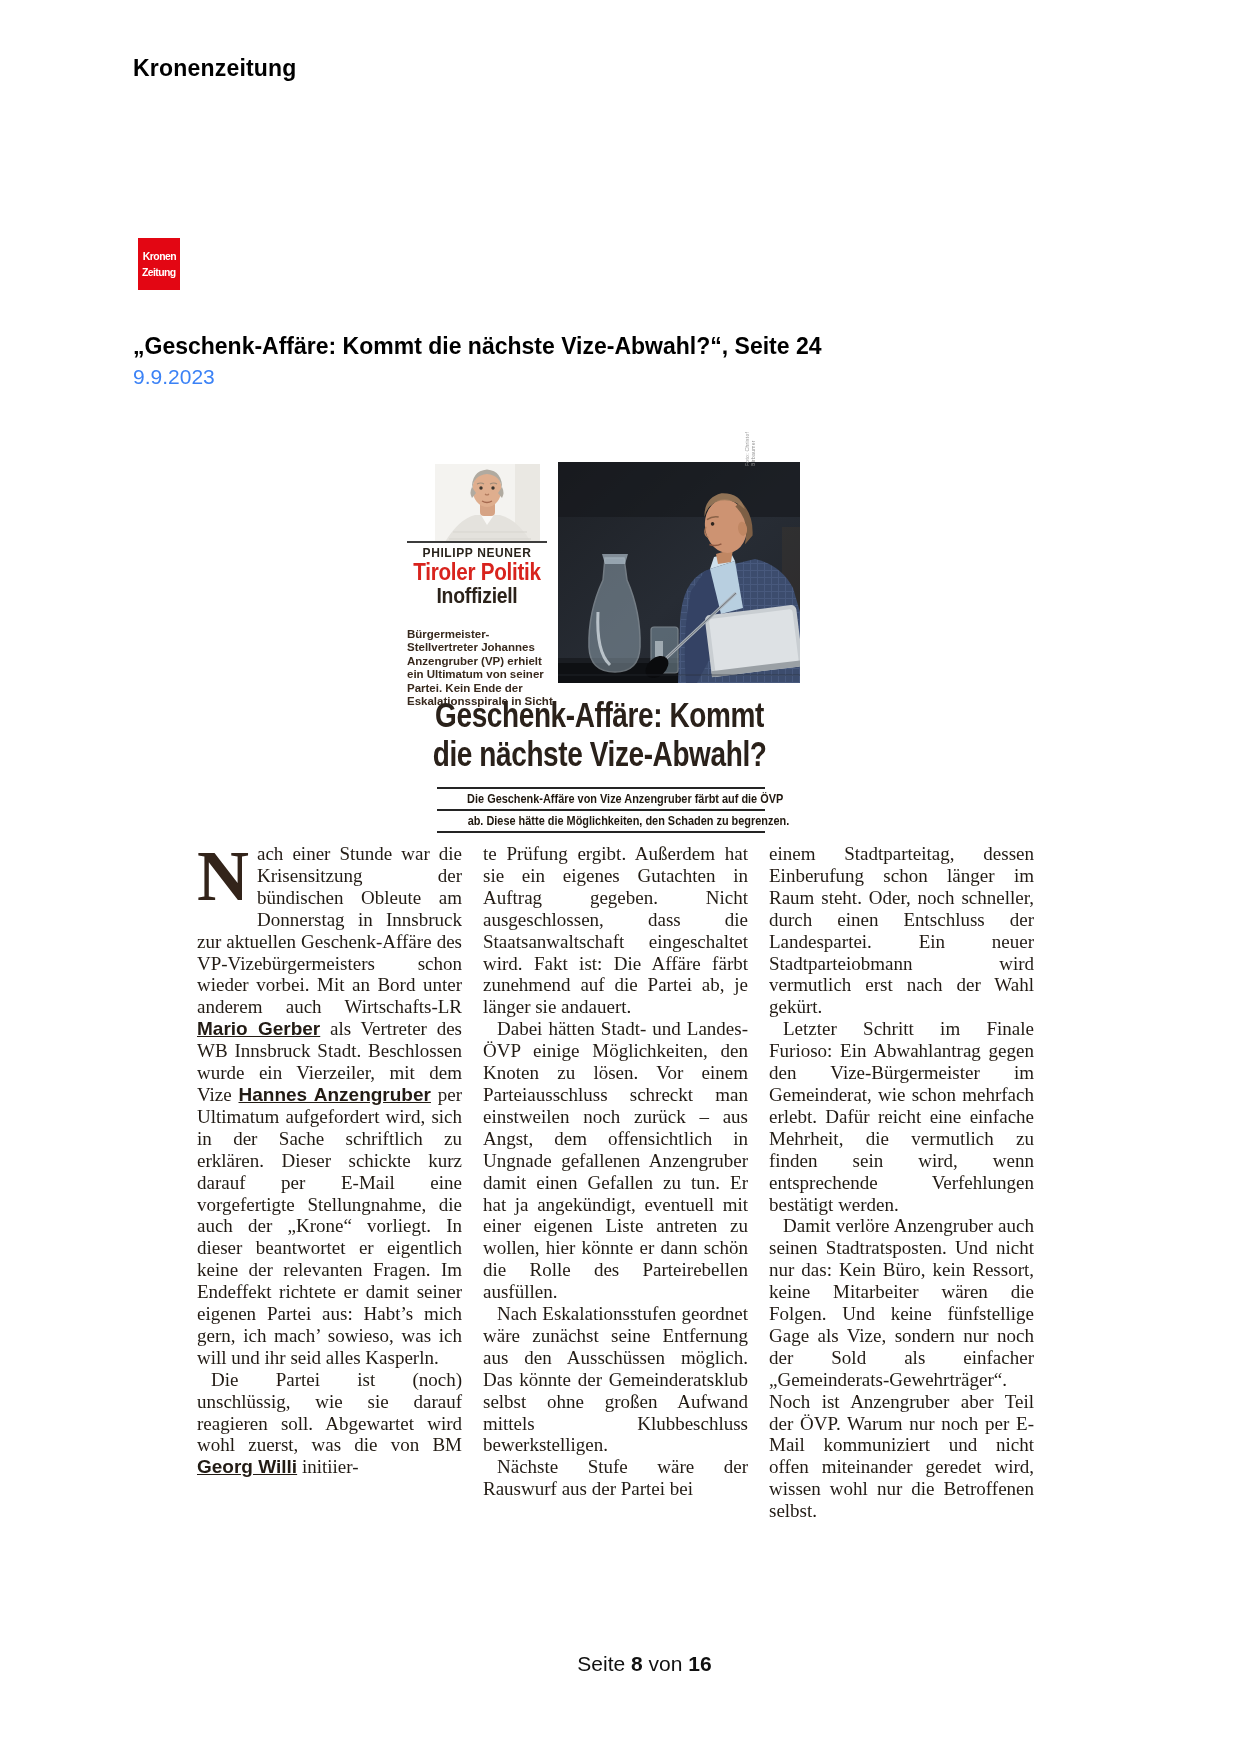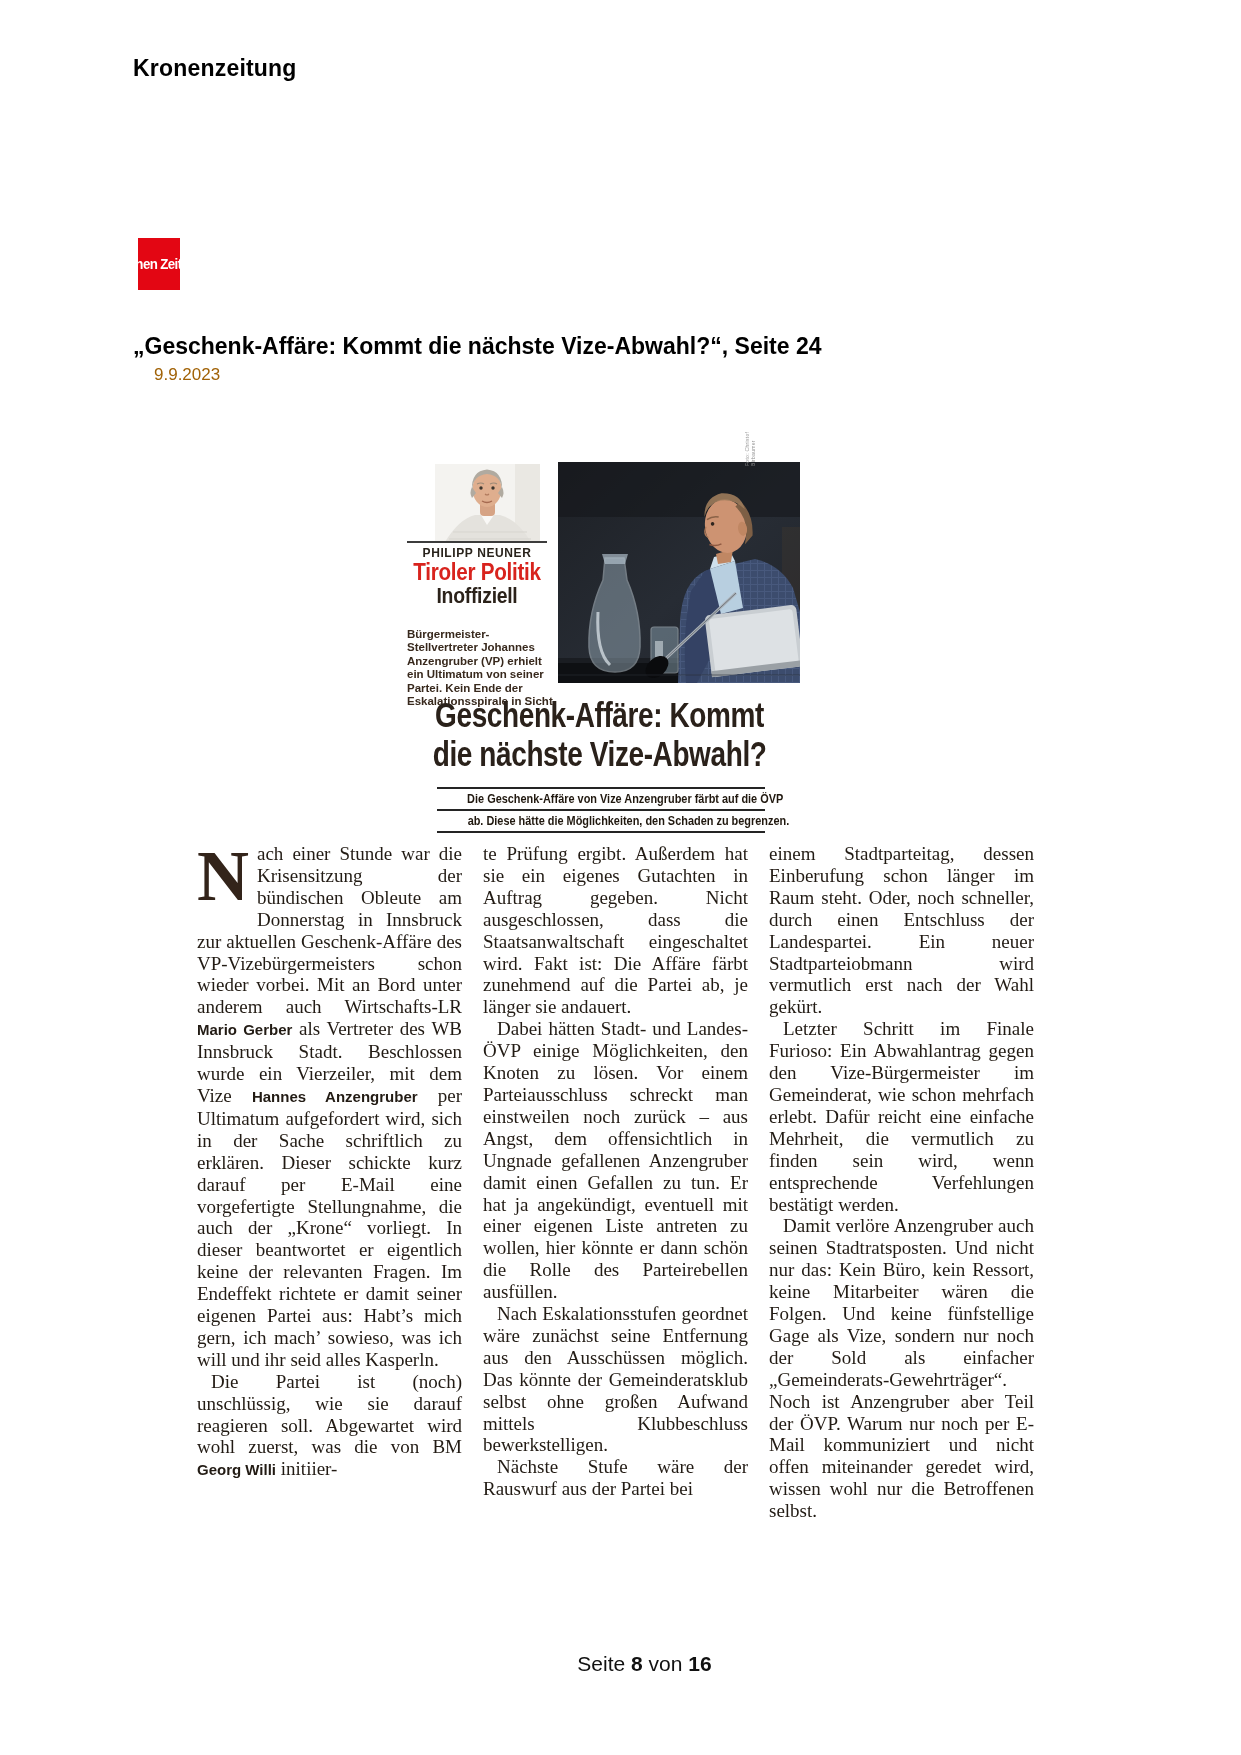--- a/index.html
+++ b/index.html
@@ -2,26 +2,26 @@
 <html lang="de"><head>
 <meta charset="utf-8">
 <style>
   html,body{margin:0;padding:0;background:#ffffff;}
   .page{position:relative;width:1241px;height:1755px;background:#fff;overflow:hidden;
         font-family:"Liberation Sans",sans-serif;color:#000;padding-left:48px;}
 
   .masthead-name{position:absolute;left:133px;top:55px;font-size:23px;font-weight:bold;letter-spacing:0.2px;}
 
   .logo{position:absolute;left:138px;top:238px;width:42px;height:52px;background:#e30613;
-        color:#fff;font-weight:bold;display:flex;flex-direction:row;justify-content:center;
-        align-items:center;line-height:16px;font-size:14px;letter-spacing:-0.6px;}
+        color:#fff;font-weight:bold;display:flex;flex-direction:column;justify-content:center;
+        align-items:center;line-height:16px;font-size:11px;letter-spacing:-0.6px;}
   .logo span{display:block;transform:scaleX(0.95);}
 
   .clip-title{position:absolute;left:133px;top:333px;font-size:23px;font-weight:bold;color:#000;white-space:nowrap;}
-  .clip-date{position:absolute;left:133px;top:365px;font-size:17px;color:#a16207;margin-left:21px;}
+  .clip-date{position:absolute;left:133px;top:365px;font-size:21px;color:#3b82f6;}
 
   .portrait{position:absolute;left:435px;top:464px;width:105px;height:78px;overflow:hidden;}
   .col-rule{position:absolute;left:407px;top:541px;width:140px;height:2px;background:#3c3c3c;}
   .columnist-name{position:absolute;left:392px;top:546px;width:170px;text-align:center;
         font-size:12px;font-weight:bold;letter-spacing:0.6px;color:#29231c;}
   .column-title{position:absolute;left:385px;top:558px;width:184px;text-align:center;
         font-size:24px;font-weight:bold;color:#d8231d;transform:scaleX(0.86);letter-spacing:-0.3px;}
   .column-subtitle{position:absolute;left:385px;top:583px;width:184px;text-align:center;
         font-size:22px;font-weight:bold;color:#2b221a;transform:scaleX(0.88);letter-spacing:-0.3px;}
   .caption{position:absolute;left:407px;top:628px;width:152px;font-size:11.5px;line-height:13.4px;
@@ -39,21 +39,21 @@
         border-bottom:2px solid #242424;color:#20180f;font-weight:bold;font-size:13px;text-align:center;}
   .sf-line{height:20px;line-height:20px;white-space:nowrap;overflow:visible;}
   .sf-line span{display:inline-block;transform:scaleX(0.84);transform-origin:center;}
   .sf2{border-top:2px solid #242424;text-align:right;}
 
   .article{position:absolute;left:197px;top:843px;width:837px;height:752px;display:flex;gap:21px;overflow:hidden;}
   .article .col{width:265px;font-family:"Liberation Serif",serif;font-size:19px;line-height:21.9px;
         color:#221b14;text-align:justify;hyphens:auto;-webkit-hyphens:auto;}
   .article p{margin:0;}
   .article p.ind{text-indent:14px;}
-  b.name{font-family:"Liberation Sans",sans-serif;font-size:15px;font-weight:bold;}
+  b.name{font-family:"Liberation Sans",sans-serif;font-size:19px;font-weight:bold;text-decoration:underline;}
   .dropcap{float:left;font-weight:bold;font-size:72px;line-height:58px;height:62px;margin:4px 8px 0 0;
         color:#33241a;font-family:"Liberation Serif",serif;}
 
   .footer{position:absolute;left:0;top:1652px;width:100%;text-align:center;font-size:21px;color:#111;}
   .footer b{font-weight:bold;}
 </style>
 </head>
 <body>
 
 <div class="page">

